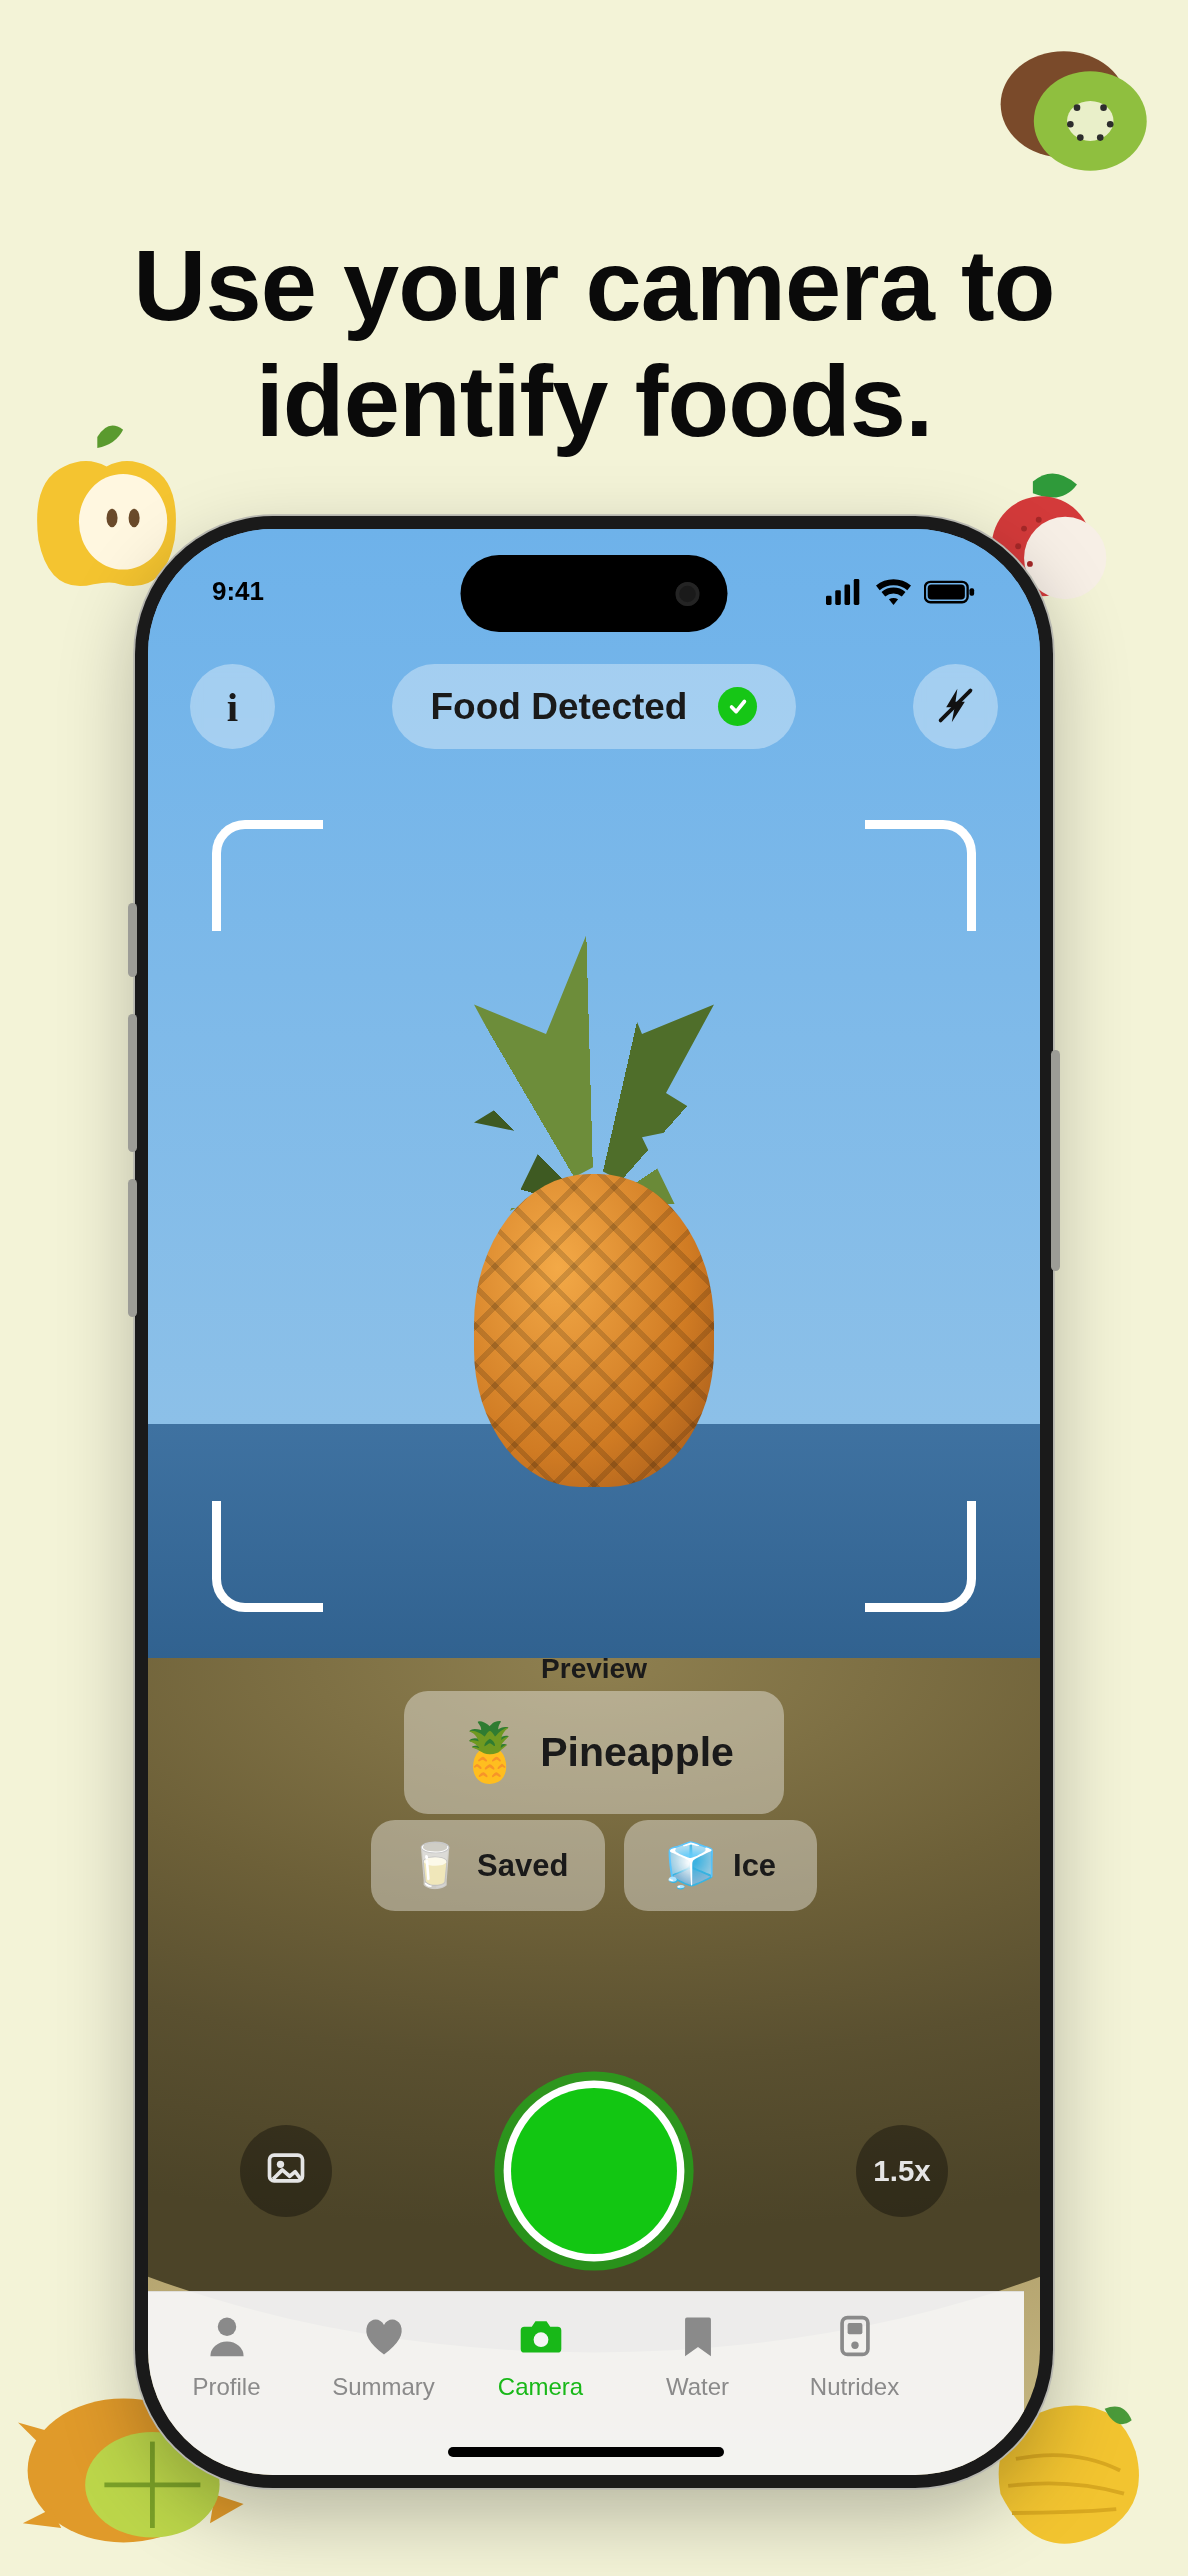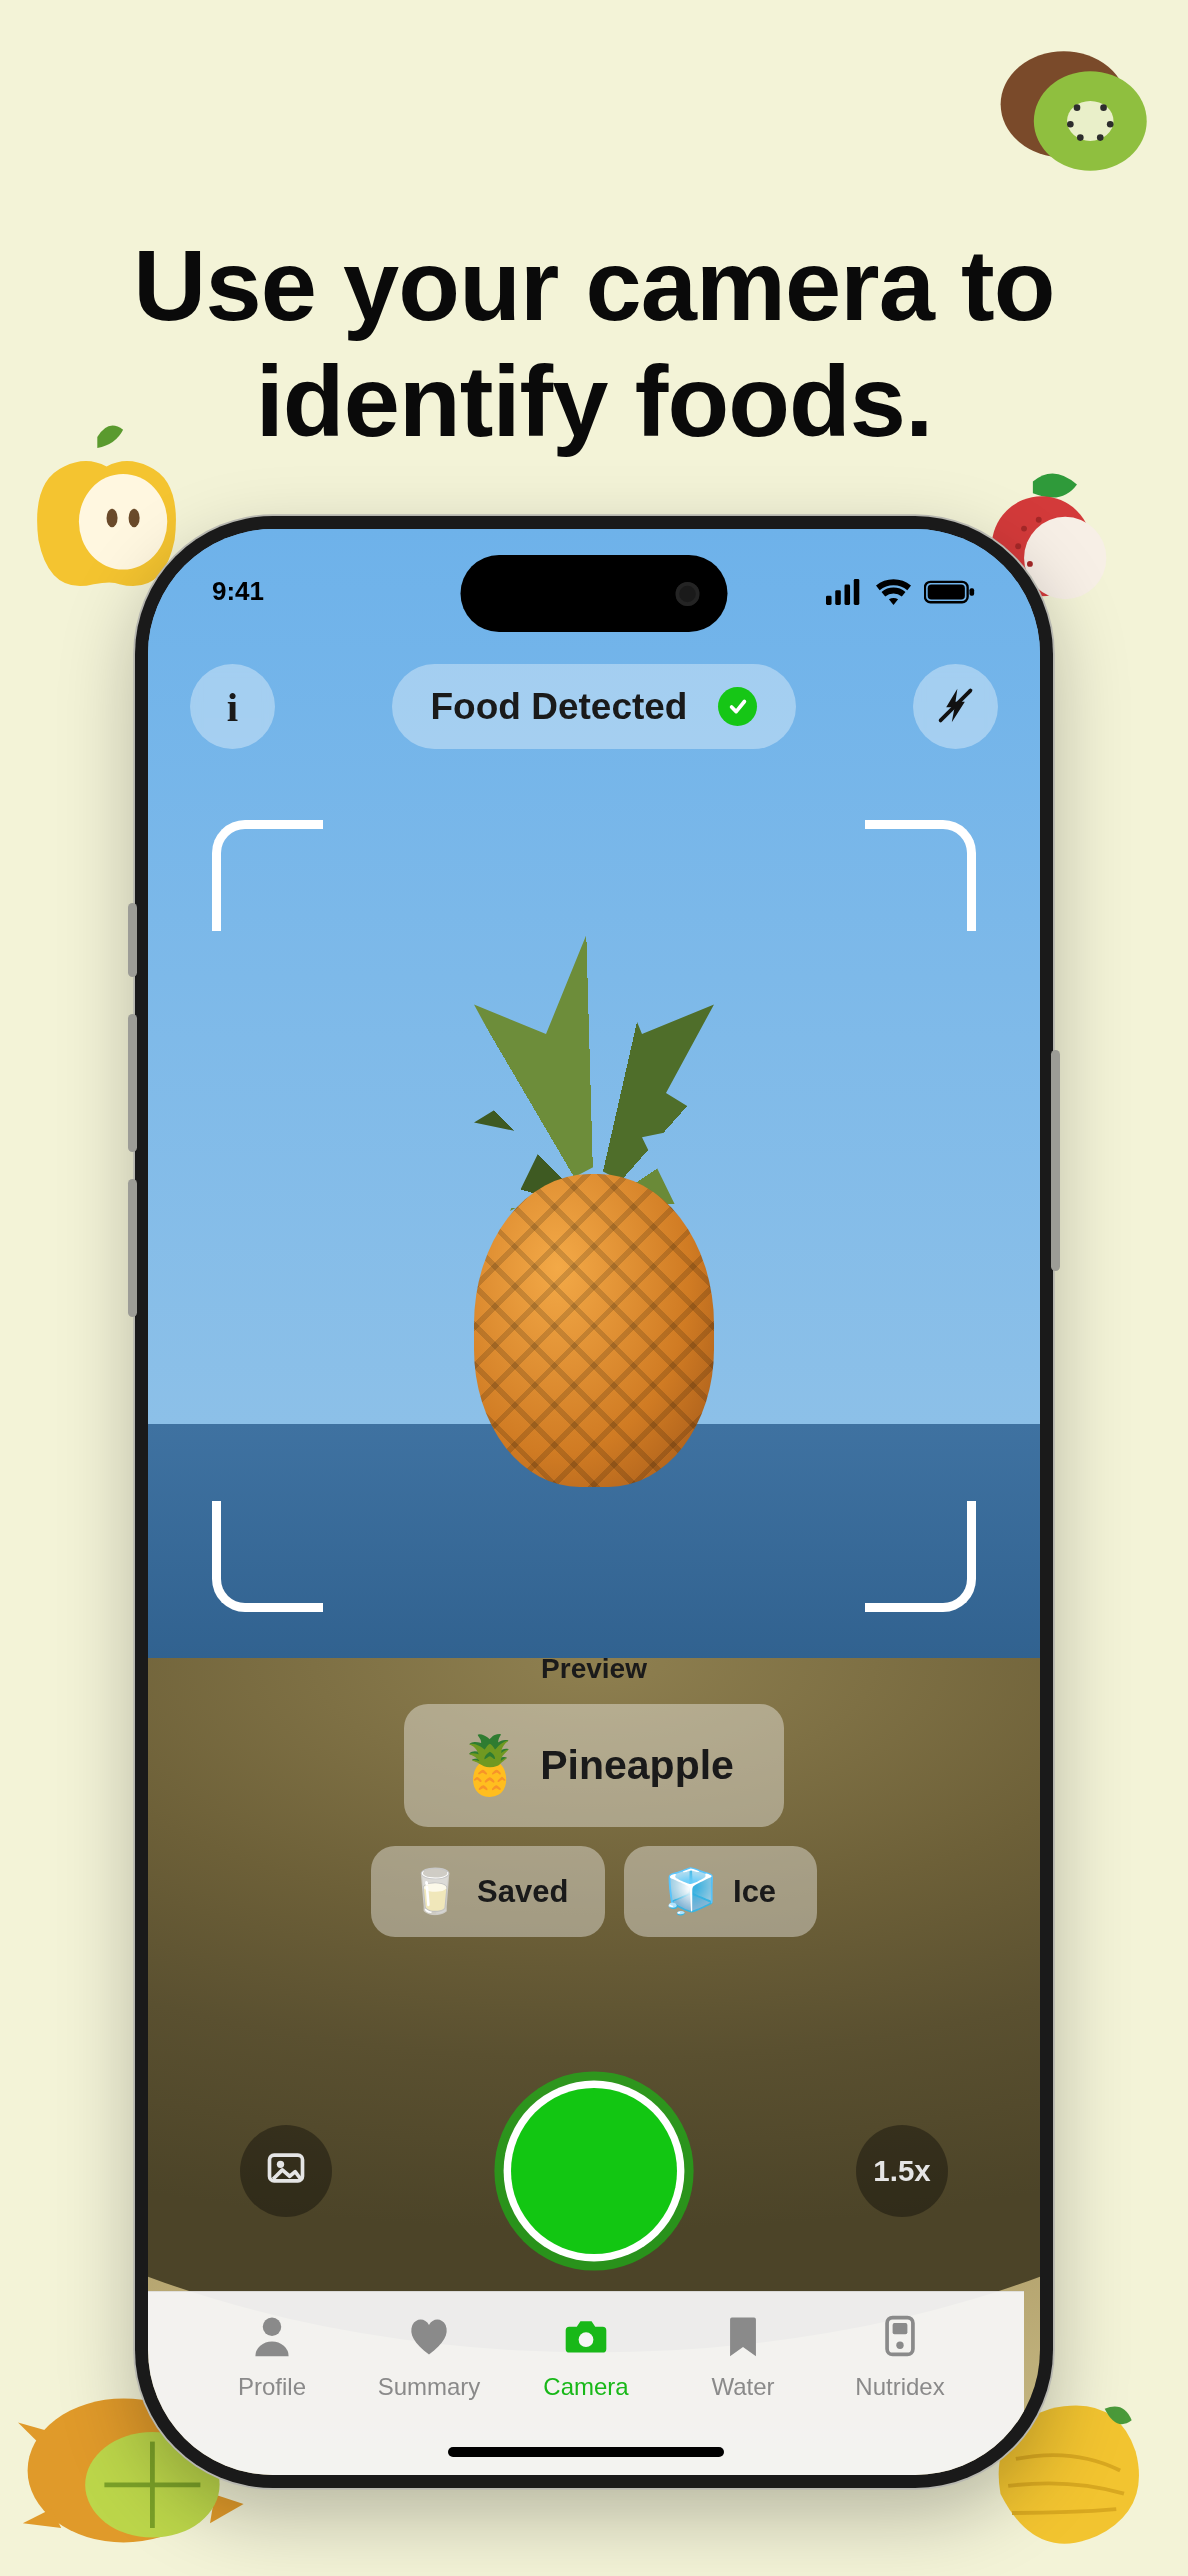--- a/index.html
+++ b/index.html
@@ -146,21 +146,21 @@
   .brackets { position:absolute; left:64px; right:64px; top:291px; height:792px; pointer-events:none; }
   .br { position:absolute; width:111px; height:111px; border:9.2px solid #fff; }
   .br.tl { top:0; left:0; border-right:none; border-bottom:none; border-top-left-radius:33px; }
   .br.tr { top:0; right:0; border-left:none; border-bottom:none; border-top-right-radius:33px; }
   .br.bl { bottom:0; left:0; border-right:none; border-top:none; border-bottom-left-radius:33px; }
   .br.br2{ bottom:0; right:0; border-left:none; border-top:none; border-bottom-right-radius:33px; }
 
   
   .preview-area {
     position:absolute; left:0; right:0; top:1124px;
-    display:flex; flex-direction:column; align-items:center; gap:19px;
+    display:flex; flex-direction:column; align-items:center; gap:6px;
   }
   .preview-label { font-size:28px; font-weight:700; color:#1a1a1a; }
   .chip-row { display:flex; gap:18.4px; }
   .chip {
     background:rgba(255,255,255,0.38);
     border-radius:24px;
     display:flex; align-items:center; justify-content:center;
     gap:14.7px;
     font-weight:600; color:#1a1a1a;
   }
@@ -184,21 +184,21 @@
   .shutter {
     width:166px; height:166px; border-radius:50%;
     background:#12c612;
     box-shadow: 0 0 0 7.4px #fff, 0 0 0 16.6px rgba(18,198,18,0.6);
   }
 
   
   .tabbar {
     position:absolute; left:0; right:16px; bottom:0; height:184px;
     background:rgba(245,245,245,0.95);
-    display:flex; align-items:flex-start; justify-content:center;
+    display:flex; align-items:flex-start; justify-content:flex-start;
     padding-top:20px;
     border-top:0.9px solid rgba(0,0,0,0.08);
   }
   .tab {
     display:flex; flex-direction:column; align-items:center; gap:7.4px;
     color:#8a8a8a; font-size:24px; font-weight:500;
     width:157px;
   }
   .tab.active { color:#18b818; }
   .tab svg { width:48px; height:48px; }

